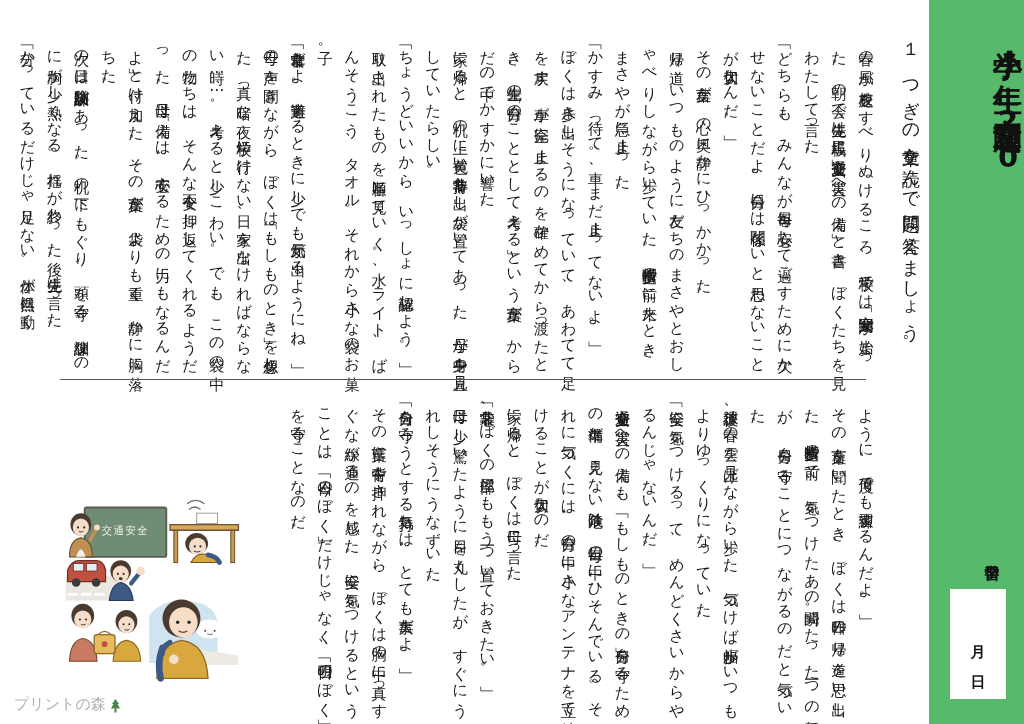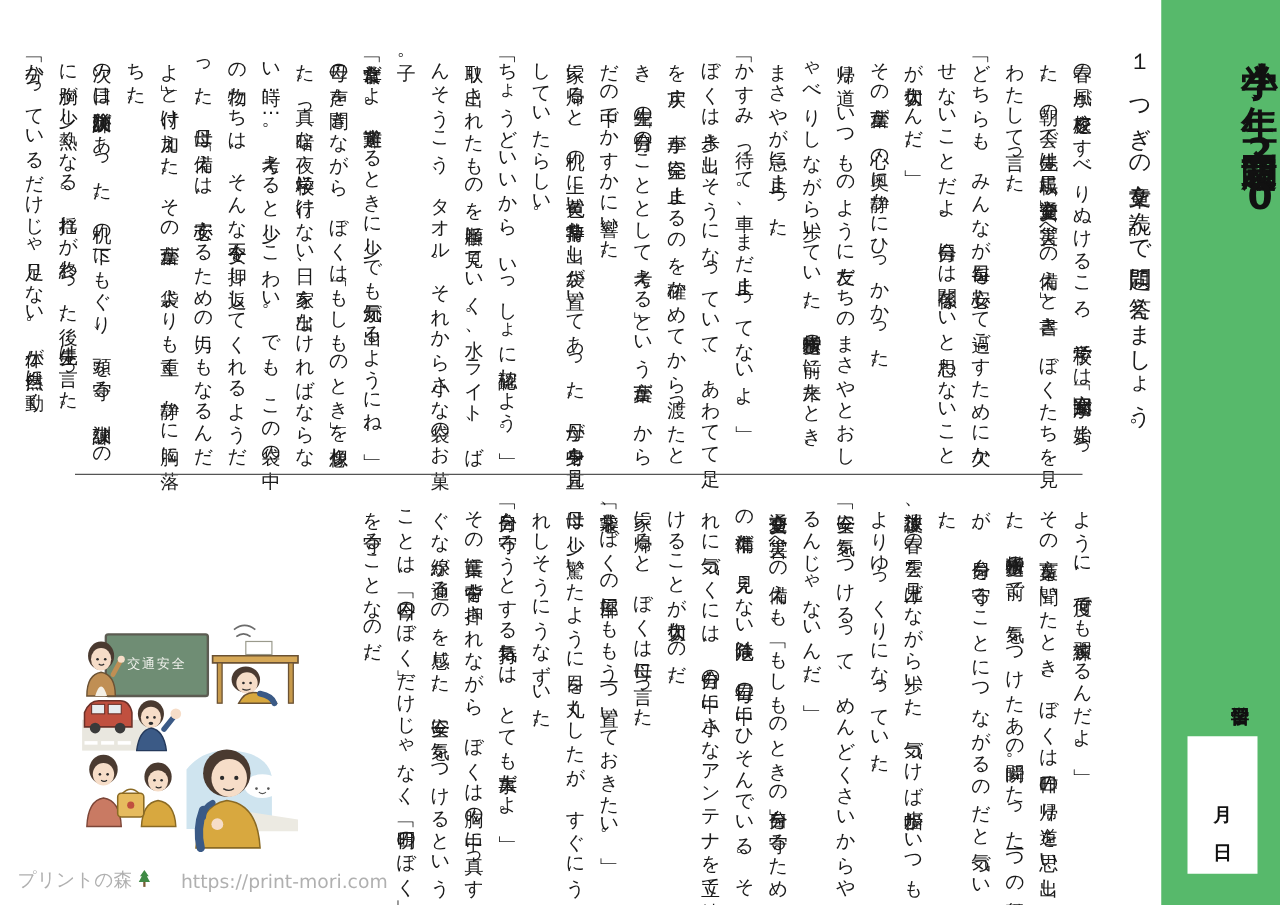--- a/index.html
+++ b/index.html
@@ -141,21 +141,21 @@
     position: absolute;
     left: 14px;
     bottom: 10px;
     display: flex;
     align-items: center;
     gap: 22px;
     color: #b0b0b0;
     font-size: 15px;
     font-family: "DejaVu Sans", "Liberation Sans", sans-serif;
   }
-  .footer .brand { display: flex; align-items: flex-start; gap: 2px; }
+  .footer .brand { display: flex; align-items: flex-end; gap: 2px; }
 </style>
 </head>
 <body>
 
 <div id="page">
 
   <div class="sidebar">
     <div class="sidebar-title">小学４年生　文章問題20</div>
     <div class="date-label">学習日</div>
     <div class="date-box">
@@ -286,16 +286,15 @@
   </div>
 
   <div class="footer">
     <span class="brand">
       <span>プリントの森</span>
       <svg width="15" height="16" viewBox="0 0 15 16">
         <path d="M7.5 1 L11 6 L9.5 6 L12 10.5 L3 10.5 L5.5 6 L4 6 Z" fill="#3f8a45"></path>
         <rect x="6.6" y="10.5" width="1.8" height="4" fill="#7a5a34"></rect>
       </svg>
     </span>
-    <span>https://print-mori.com</span>
   </div>
 
 </div>
 
 </body></html>

